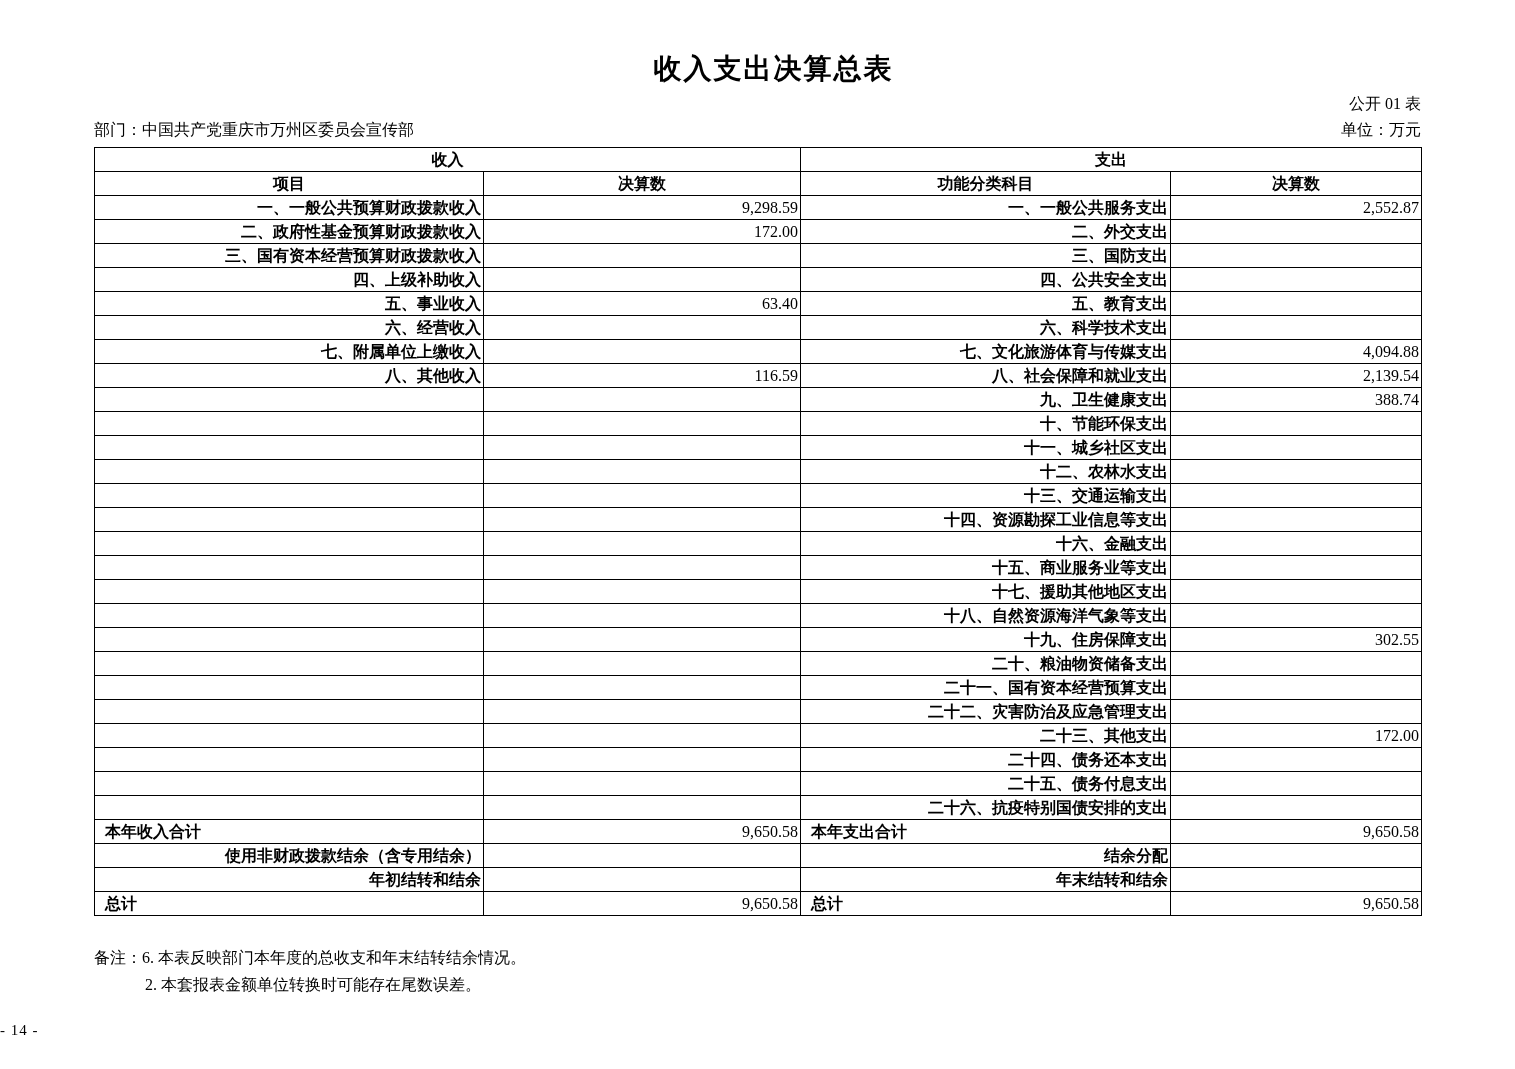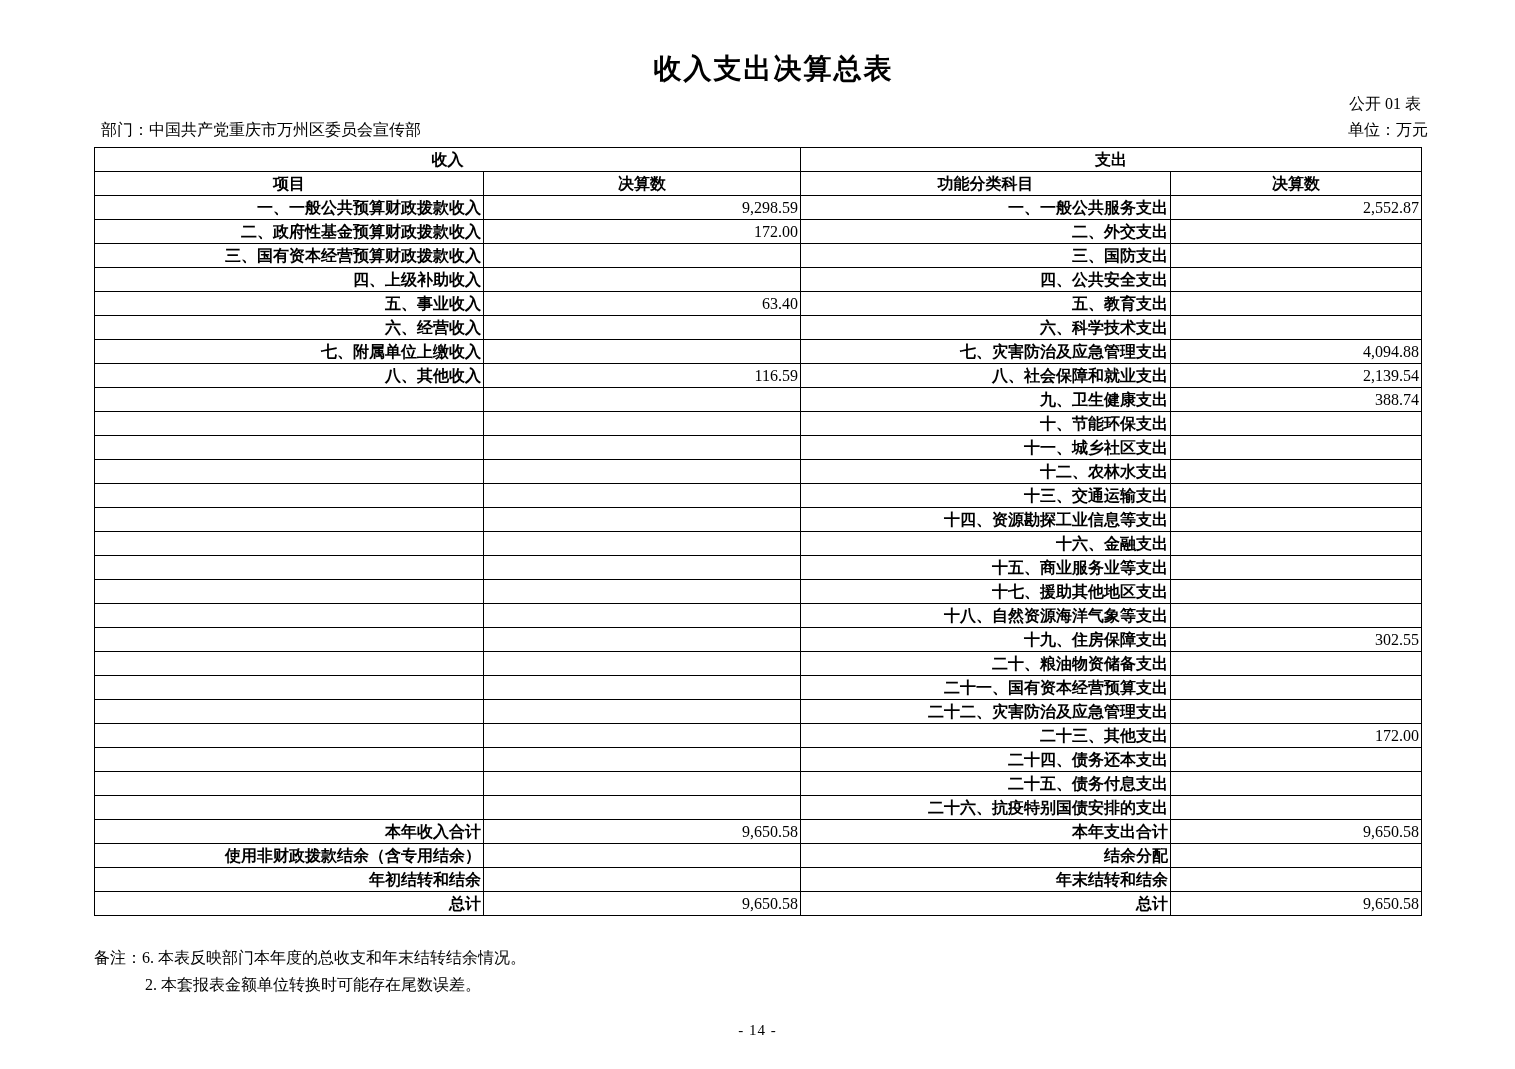--- a/index.html
+++ b/index.html
@@ -10,41 +10,41 @@
   }
   .title{
     position:absolute;top:50px;left:0;width:100%;text-align:center;
     font-size:28px;font-weight:700;letter-spacing:2px;margin-left:16px;
   }
   .table-code{
     position:absolute;top:94px;right:94px;font-size:16px;
   }
   .meta-row{
     position:absolute;top:120px;left:94px;width:1327px;
-    display:flex;justify-content:space-between;font-size:16px;margin-left:7px;
+    display:flex;justify-content:space-between;font-size:16px;
   }
   table.t{
     position:absolute;top:147px;left:94px;width:1327px;
     border-collapse:collapse;table-layout:fixed;
   }
   table.t td{
     border:1px solid #000;height:23px;line-height:23px;
     padding:0 2px;overflow:hidden;white-space:nowrap;font-size:16px;
   }
   td.sec{text-align:center;font-weight:700;font-size:17px;}
   td.colhead{text-align:center;font-weight:700;font-family:Liberation Serif, serif;}
   td.lbl{text-align:right;font-weight:700;padding-left:4px;}
-  td.lbl.ctr{text-align:right;padding-left:18px;}
+  td.lbl.ctr{text-align:left;padding-left:10px;}
   td.num{text-align:right;font-weight:400;font-size:17px;padding-right:8px;}
   .notes{
     position:absolute;top:944px;left:94px;font-size:16px;line-height:27px;
   }
   .note-line2{padding-left:51px;}
   .page-num{
-    position:absolute;top:1022px;left:0;width:100%;text-align:center;
+    position:absolute;top:1022px;left:0;width:100%;text-align:left;
     font-size:15px;letter-spacing:1px;
   }
 </style>
 </head>
 <body>
 
 <div class="title">收入支出决算总表</div>
 
 <div class="table-code">公开 01 表</div>
 
@@ -103,21 +103,21 @@
       </tr>
       <tr>
         <td class="lbl">六、经营收入</td>
         <td class="num"></td>
         <td class="lbl">六、科学技术支出</td>
         <td class="num"></td>
       </tr>
       <tr>
         <td class="lbl">七、附属单位上缴收入</td>
         <td class="num"></td>
-        <td class="lbl">七、灾害防治及应急管理支出</td>
+        <td class="lbl">七、文化旅游体育与传媒支出</td>
         <td class="num">4,094.88</td>
       </tr>
       <tr>
         <td class="lbl">八、其他收入</td>
         <td class="num">116.59</td>
         <td class="lbl">八、社会保障和就业支出</td>
         <td class="num">2,139.54</td>
       </tr>
       <tr>
         <td class="lbl"></td>

